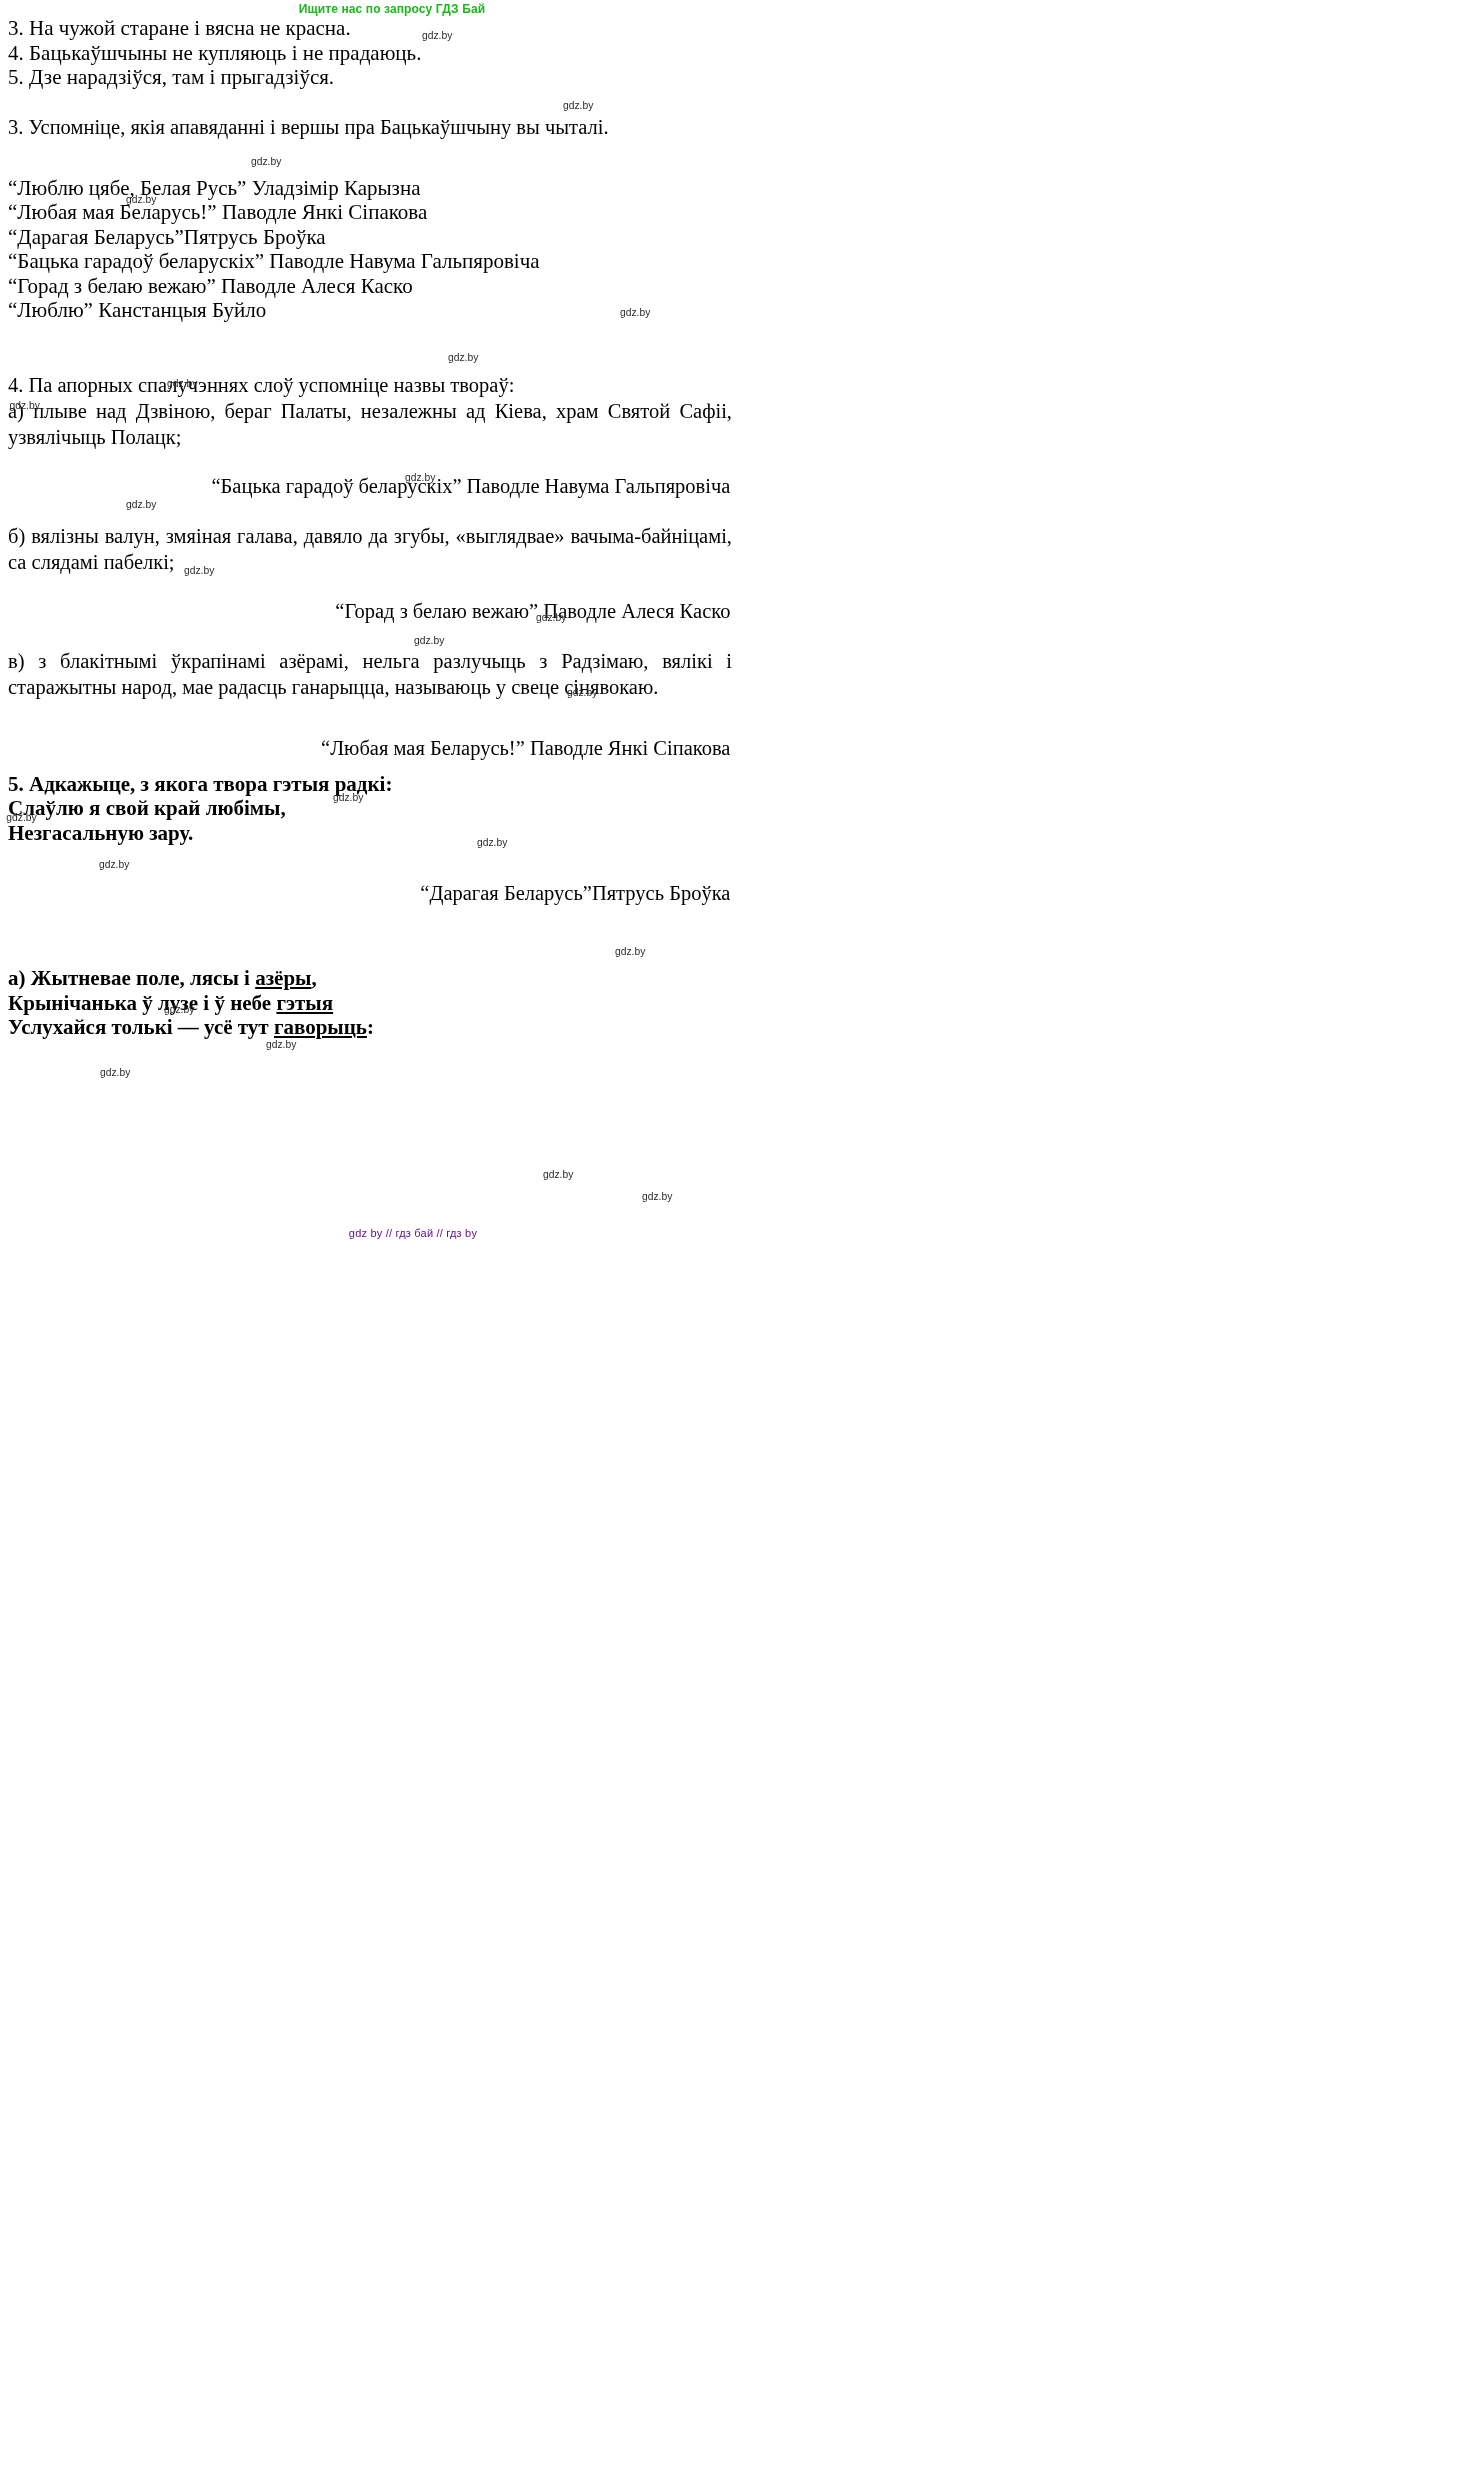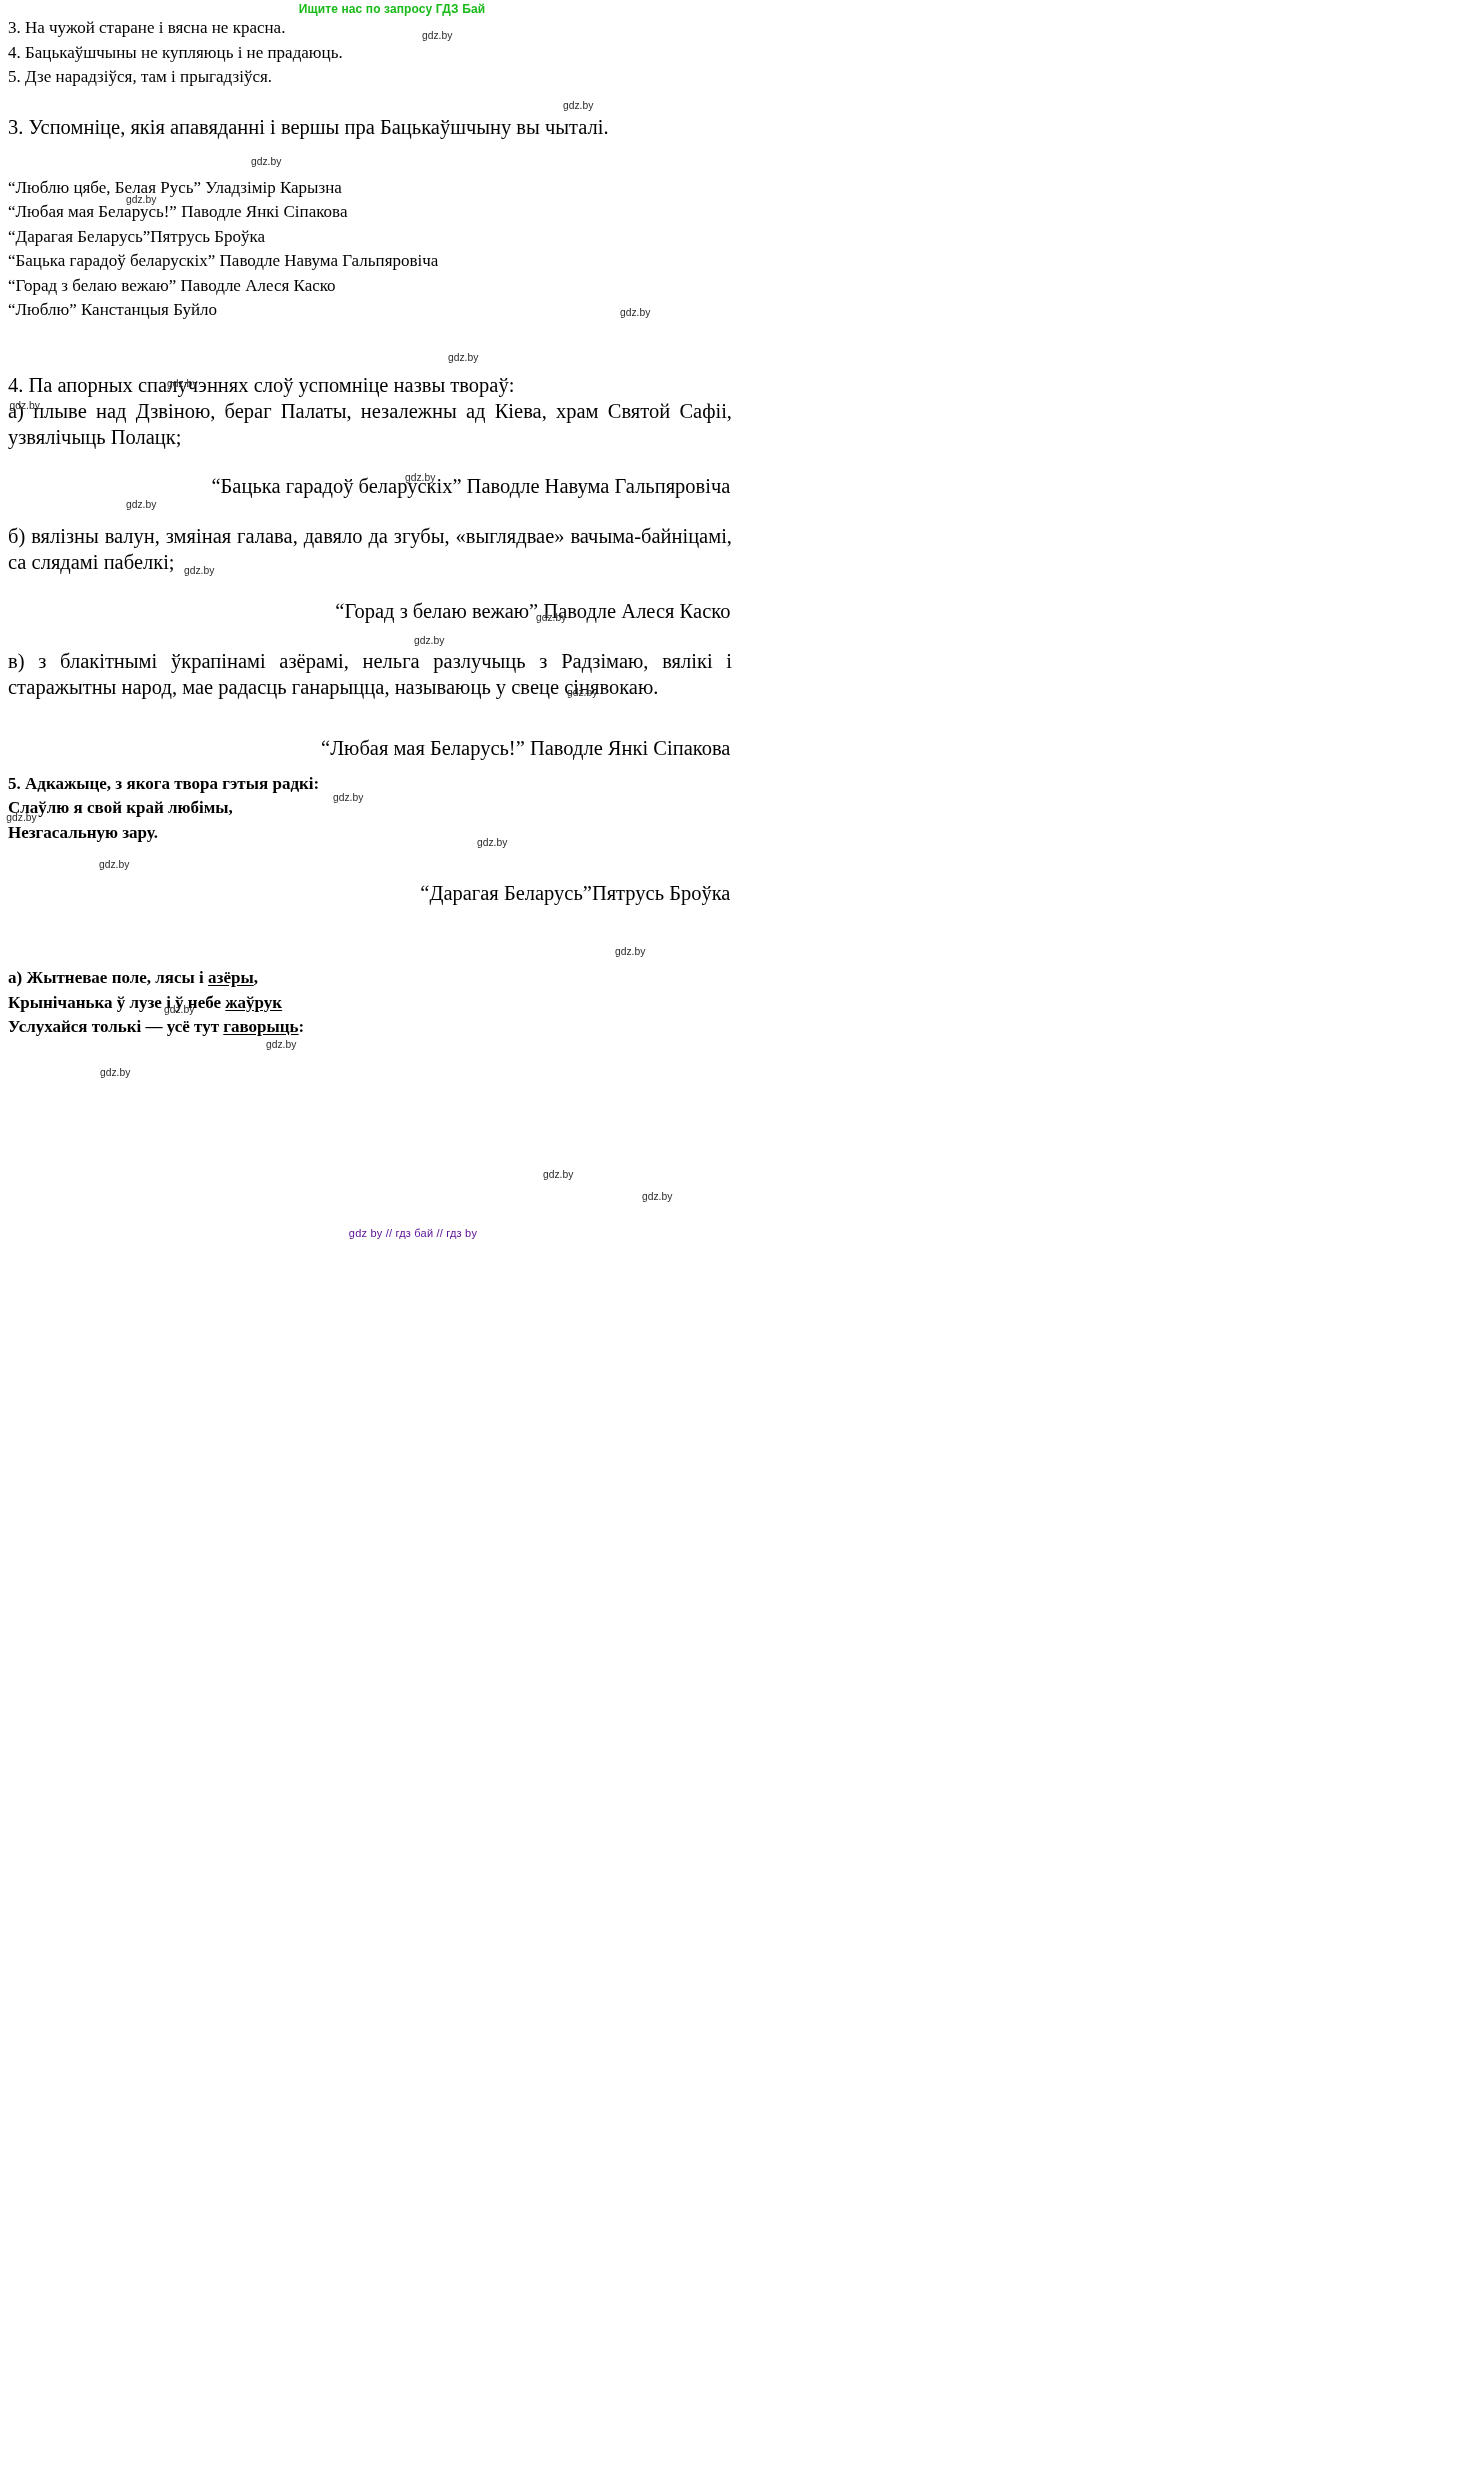--- a/index.html
+++ b/index.html
@@ -55,21 +55,21 @@
 
   
   .content {
     position: absolute;
     top: 16px;
     left: 8px;
     width: 724px;
   }
 
   .line {
-    font-size: 17px;
+    font-size: 21px;
     line-height: 24.5px;
     white-space: nowrap;
   }
   .line.regular { font-weight: 400; }
   .line.bold { font-weight: 700; }
 
   .para-just {
     font-size: 20.5px;
     line-height: 26px;
     font-weight: 400;
@@ -179,21 +179,21 @@
 
     <div class="spacer-xl"></div>
     <div class="spacer-sm"></div>
 
 
     <div class="line bold">
       <span>а) Жытневае поле, лясы і </span><span class="underline">азёры</span><span>,</span>
     </div>
 
     <div class="line bold">
-      <span>Крынічанька ў лузе і ў небе </span><span class="underline">жаўрук</span><span></span>
+      <span>Крынічанька ў лузе і ў небе </span><span class="underline">гэтыя</span><span></span>
     </div>
 
     <div class="line bold">
       <span>Услухайся толькі — усё тут </span><span class="underline">гаворыць</span><span>:</span>
     </div>
 
   </div>
 
   <div id="watermark-layer">
       <div class="wm" style="left: 422px; top: 30px;">gdz.by</div>

